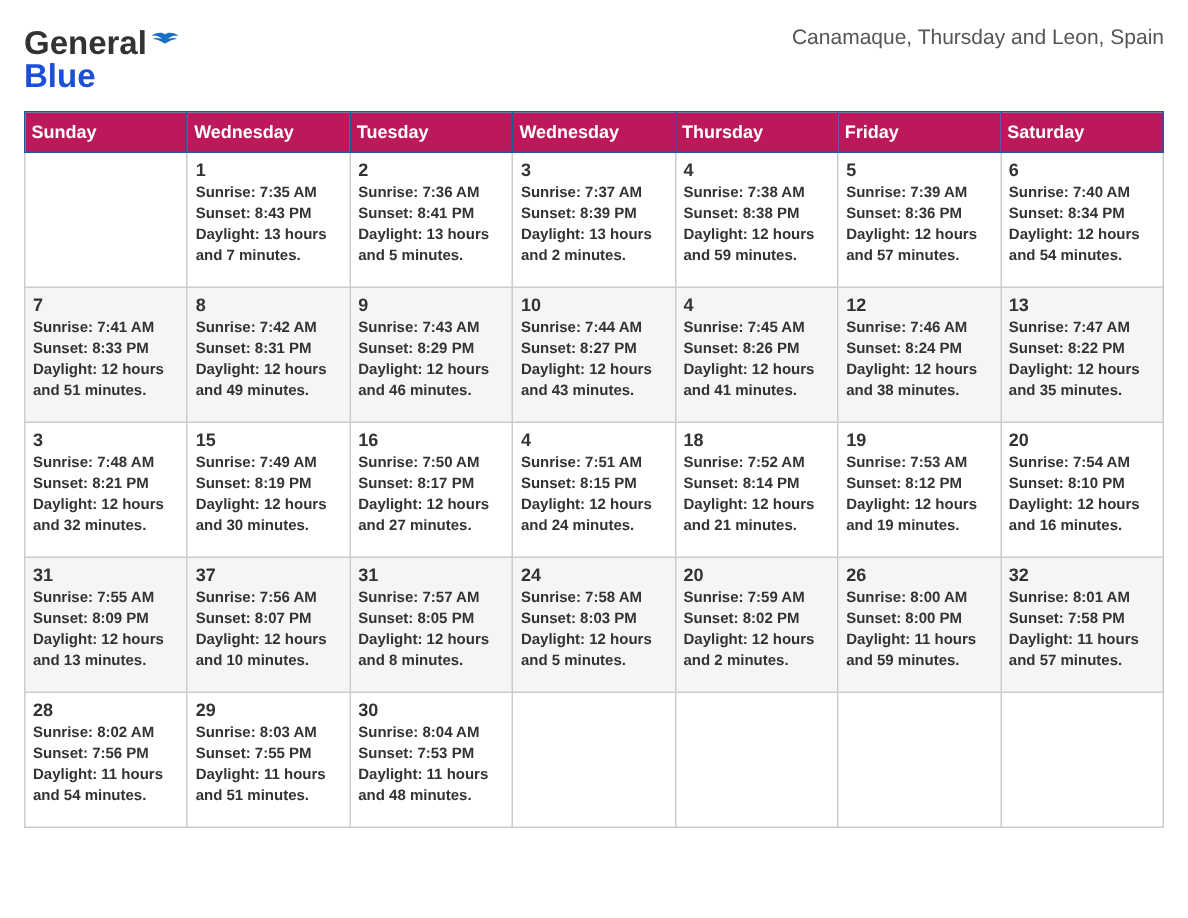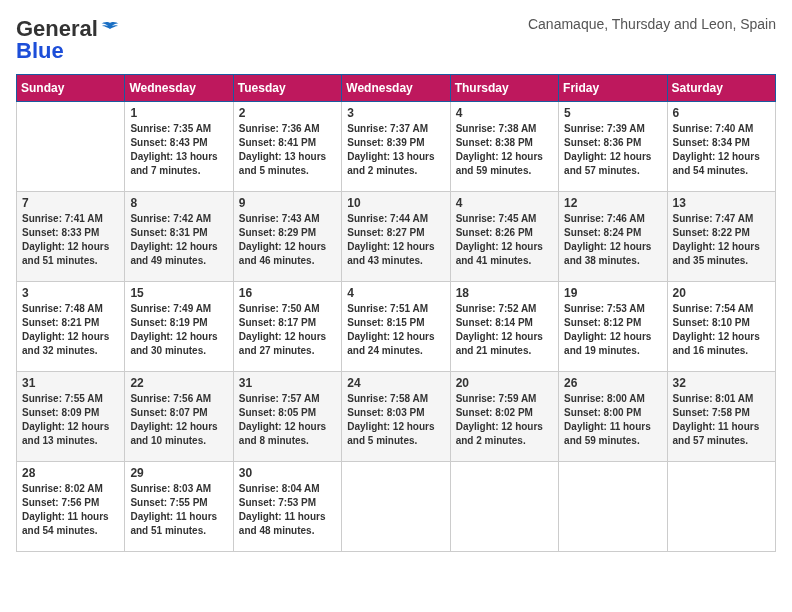--- a/index.html
+++ b/index.html
@@ -193,21 +193,21 @@
           <span class="day-number">20</span>
           <div class="day-info">Sunrise: 7:54 AM<br>Sunset: 8:10 PM<br>Daylight: 12 hours and 16 minutes.</div>
         </td>
       </tr>
       <tr>
         <td>
           <span class="day-number">31</span>
           <div class="day-info">Sunrise: 7:55 AM<br>Sunset: 8:09 PM<br>Daylight: 12 hours and 13 minutes.</div>
         </td>
         <td>
-          <span class="day-number">22</span>
+          <span class="day-number">37</span>
           <div class="day-info">Sunrise: 7:56 AM<br>Sunset: 8:07 PM<br>Daylight: 12 hours and 10 minutes.</div>
         </td>
         <td>
           <span class="day-number">31</span>
           <div class="day-info">Sunrise: 7:57 AM<br>Sunset: 8:05 PM<br>Daylight: 12 hours and 8 minutes.</div>
         </td>
         <td>
           <span class="day-number">24</span>
           <div class="day-info">Sunrise: 7:58 AM<br>Sunset: 8:03 PM<br>Daylight: 12 hours and 5 minutes.</div>
         </td>

